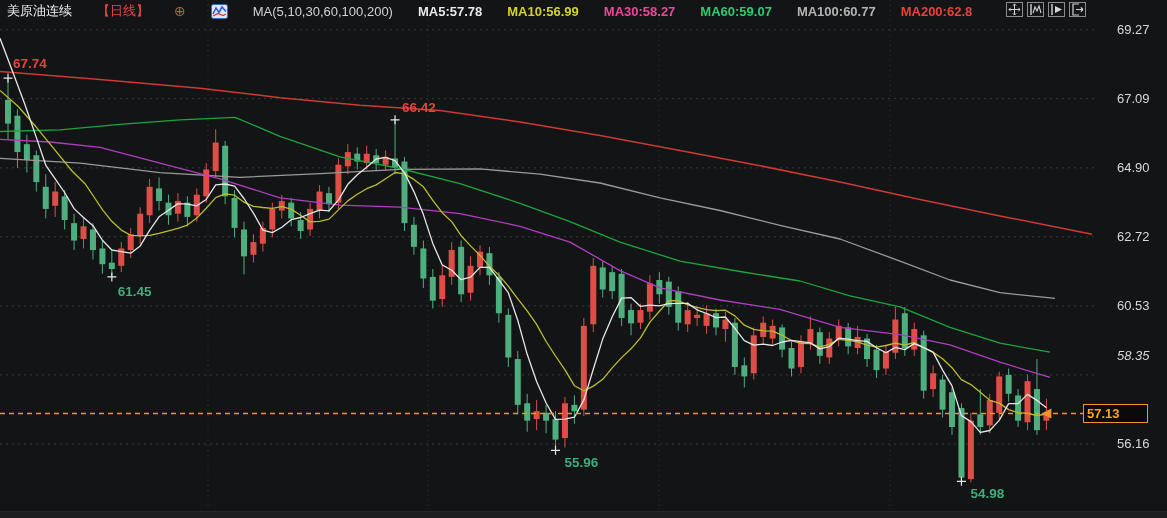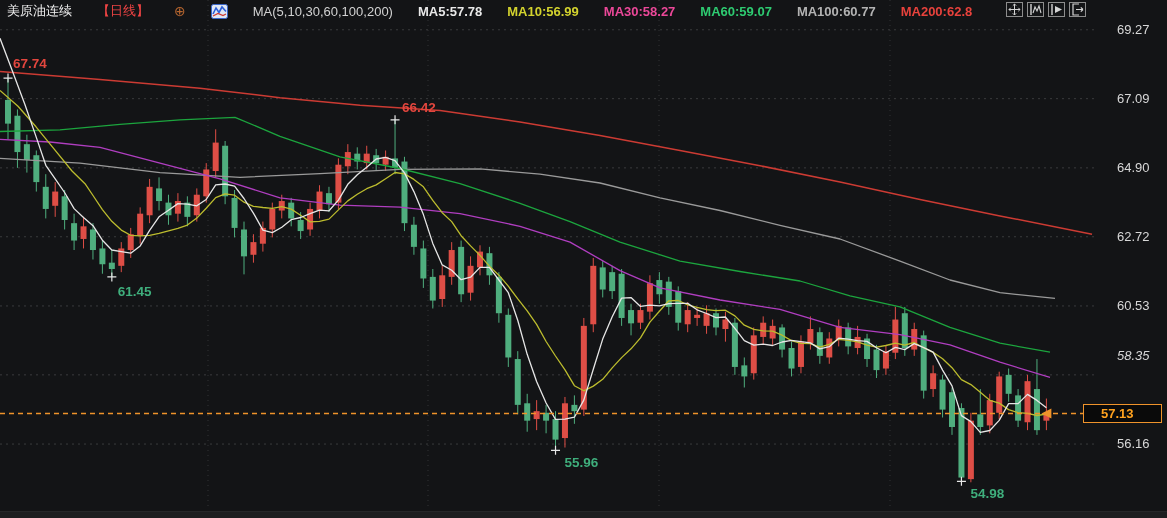--- a/index.html
+++ b/index.html
@@ -15,21 +15,21 @@
   .mag{color:#d2d2d2;}
   .mal{font-weight:700;}
   .toolbar{position:absolute;left:1006px;top:2px;display:flex;gap:4px;z-index:6;}
   .tbtn{width:17px;height:15px;border:1px solid #8d8d8d;background:#141517;display:flex;
         align-items:center;justify-content:center;padding:0;cursor:pointer;}
   .tbtn svg{display:block;}
   #axis-labels{position:absolute;left:0;top:0;width:100%;height:100%;pointer-events:none;z-index:4;}
   .axlab{position:absolute;left:1100px;font-size:13px;color:#d8d8d8;margin-left:17px;}
   #price-tag{position:absolute;left:1083px;width:60px;height:17px;border:1px solid #ef932b;
              background:#0a0a0a;color:#ffa21f;font-size:13px;font-weight:bold;
-             display:flex;align-items:center;padding-left:17px;z-index:5;}
+             display:flex;align-items:center;padding-left:3px;z-index:5;}
   #wm{position:absolute;left:1033px;top:462px;font-size:33px;letter-spacing:6px;
       color:rgba(226,226,230,0.92);z-index:7;}
   #bottombar{position:absolute;left:0;bottom:0;width:100%;height:6px;background:#1d1e20;
              border-top:1px solid #262729;z-index:3;}
 </style>
 </head>
 <body>
 
 <div id="app">
 

